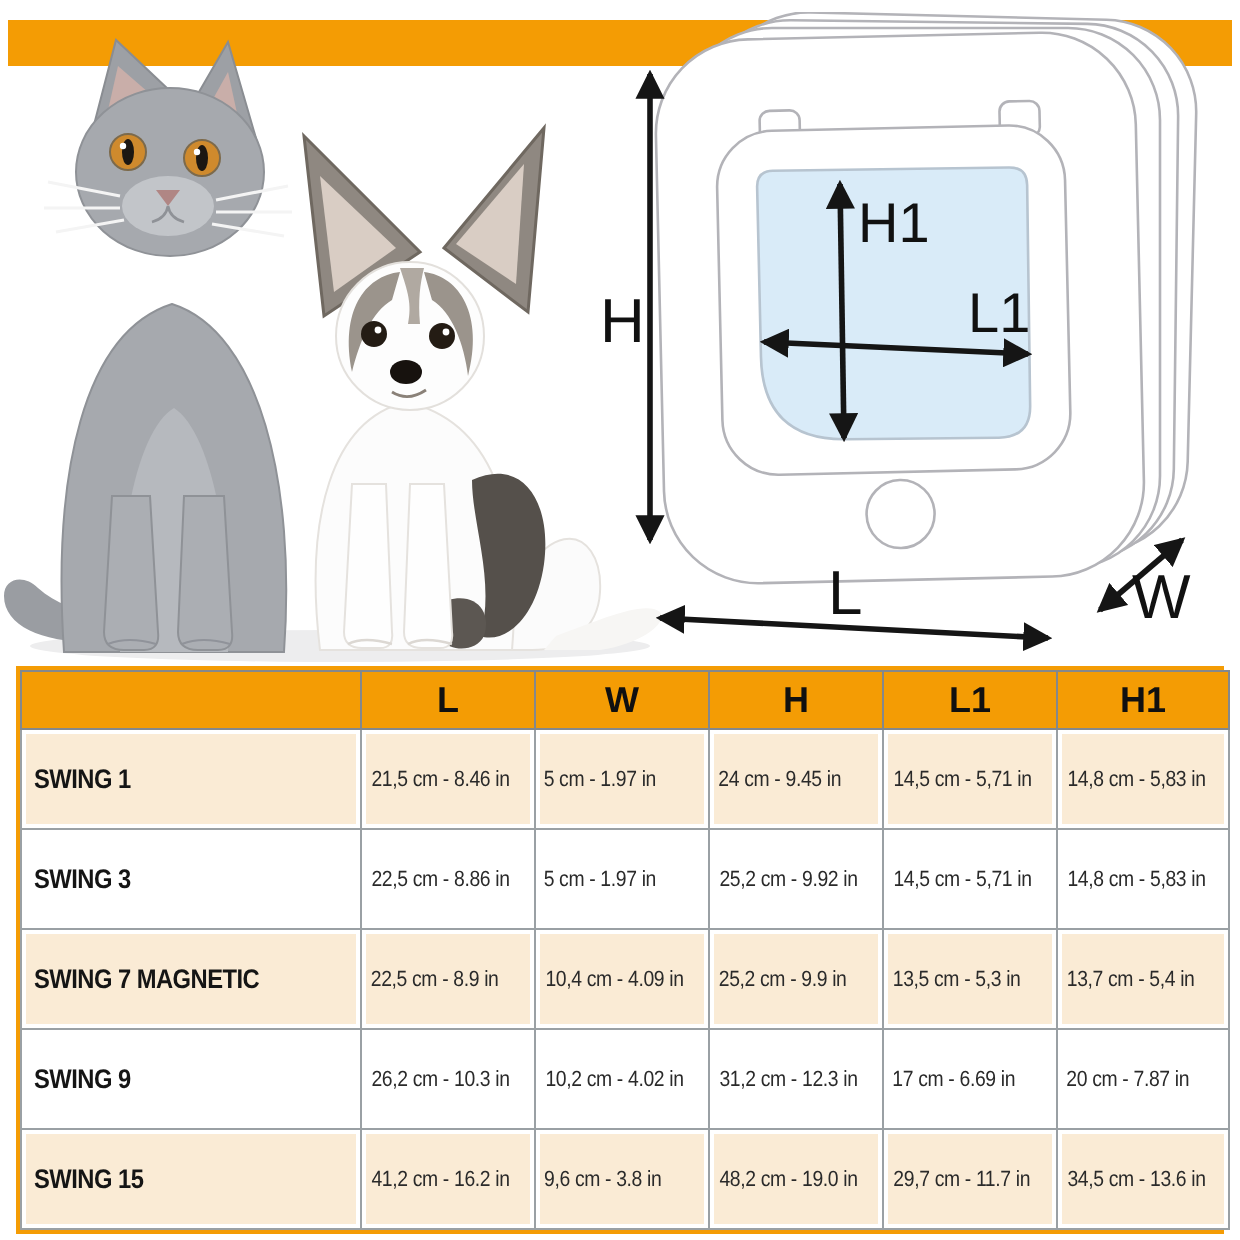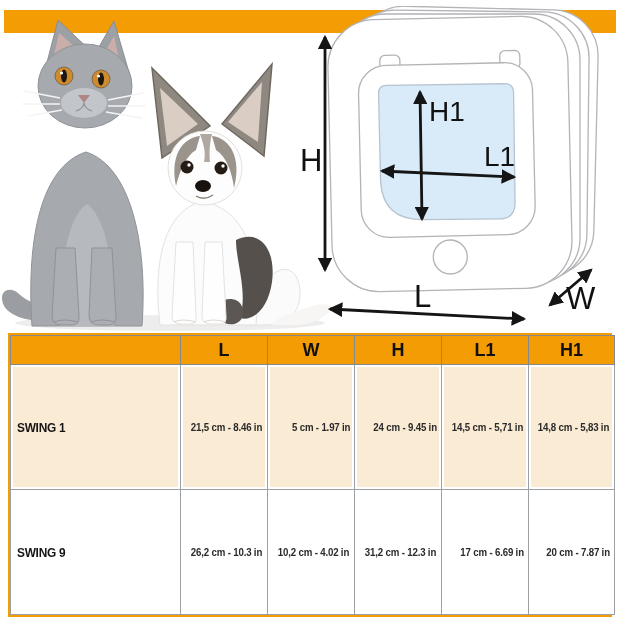--- a/index.html
+++ b/index.html
@@ -11,21 +11,21 @@
   .spec-wrap{position:absolute;left:8px;top:333px;width:604px;height:284px;
              border:2px solid #F49C04;background:#fff;box-sizing:border-box;}
   table.spec{border-collapse:collapse;width:100%;height:100%;table-layout:fixed;}
   table.spec thead th{background:#F49C04;height:28px;font-size:18px;font-weight:700;
              color:#101010;border:1px solid #85888c;text-align:center;padding:0;}
   table.spec tbody th, table.spec tbody td{border:1px solid #9aa0a4;height:26px;padding:0;
              box-shadow:inset 0 0 0 2px #ffffff;}
   table.spec tbody tr:nth-child(odd){background:#FAEBD5;}
   table.spec tbody tr:nth-child(even){background:#ffffff;}
   table.spec tbody th{text-align:left;padding-left:6px;font-size:13.5px;color:#151515;}
-  table.spec tbody td{text-align:right;font-size:11px;font-weight:700;color:#2a2a2a;}
+  table.spec tbody td{text-align:left;font-size:11px;font-weight:400;color:#2a2a2a;}
   .cond{display:inline-block;transform:scaleX(.88);transform-origin:center;
         letter-spacing:-.2px;white-space:nowrap;}
   .name{transform-origin:left center;font-weight:700;letter-spacing:-.3px;}
   .dim-label{font-family:"Liberation Sans",sans-serif;font-weight:500;fill:#111;}
 </style>
 </head>
 <body>
 
 <div class="canvas">
 
@@ -155,24 +155,48 @@
       <tbody>
           <tr>
             <th><span class="cond name">SWING 1</span></th>
             <td><span class="cond">21,5 cm - 8.46 in</span></td>
             <td><span class="cond">5 cm - 1.97 in</span></td>
             <td><span class="cond">24 cm - 9.45 in</span></td>
             <td><span class="cond">14,5 cm - 5,71 in</span></td>
             <td><span class="cond">14,8 cm - 5,83 in</span></td>
           </tr>
           <tr>
+            <th><span class="cond name">SWING 3</span></th>
+            <td><span class="cond">22,5 cm - 8.86 in</span></td>
+            <td><span class="cond">5 cm - 1.97 in</span></td>
+            <td><span class="cond">25,2 cm - 9.92 in</span></td>
+            <td><span class="cond">14,5 cm - 5,71 in</span></td>
+            <td><span class="cond">14,8 cm - 5,83 in</span></td>
+          </tr>
+          <tr>
+            <th><span class="cond name">SWING 7 MAGNETIC</span></th>
+            <td><span class="cond">22,5 cm - 8.9 in</span></td>
+            <td><span class="cond">10,4 cm - 4.09 in</span></td>
+            <td><span class="cond">25,2 cm - 9.9 in</span></td>
+            <td><span class="cond">13,5 cm - 5,3 in</span></td>
+            <td><span class="cond">13,7 cm - 5,4 in</span></td>
+          </tr>
+          <tr>
             <th><span class="cond name">SWING 9</span></th>
             <td><span class="cond">26,2 cm - 10.3 in</span></td>
             <td><span class="cond">10,2 cm - 4.02 in</span></td>
             <td><span class="cond">31,2 cm - 12.3 in</span></td>
             <td><span class="cond">17 cm - 6.69 in</span></td>
             <td><span class="cond">20 cm - 7.87 in</span></td>
           </tr>
+          <tr>
+            <th><span class="cond name">SWING 15</span></th>
+            <td><span class="cond">41,2 cm - 16.2 in</span></td>
+            <td><span class="cond">9,6 cm - 3.8 in</span></td>
+            <td><span class="cond">48,2 cm - 19.0 in</span></td>
+            <td><span class="cond">29,7 cm - 11.7 in</span></td>
+            <td><span class="cond">34,5 cm - 13.6 in</span></td>
+          </tr>
         </tbody>
     </table>
   </div>
 
 </div>
 
 </body></html>

